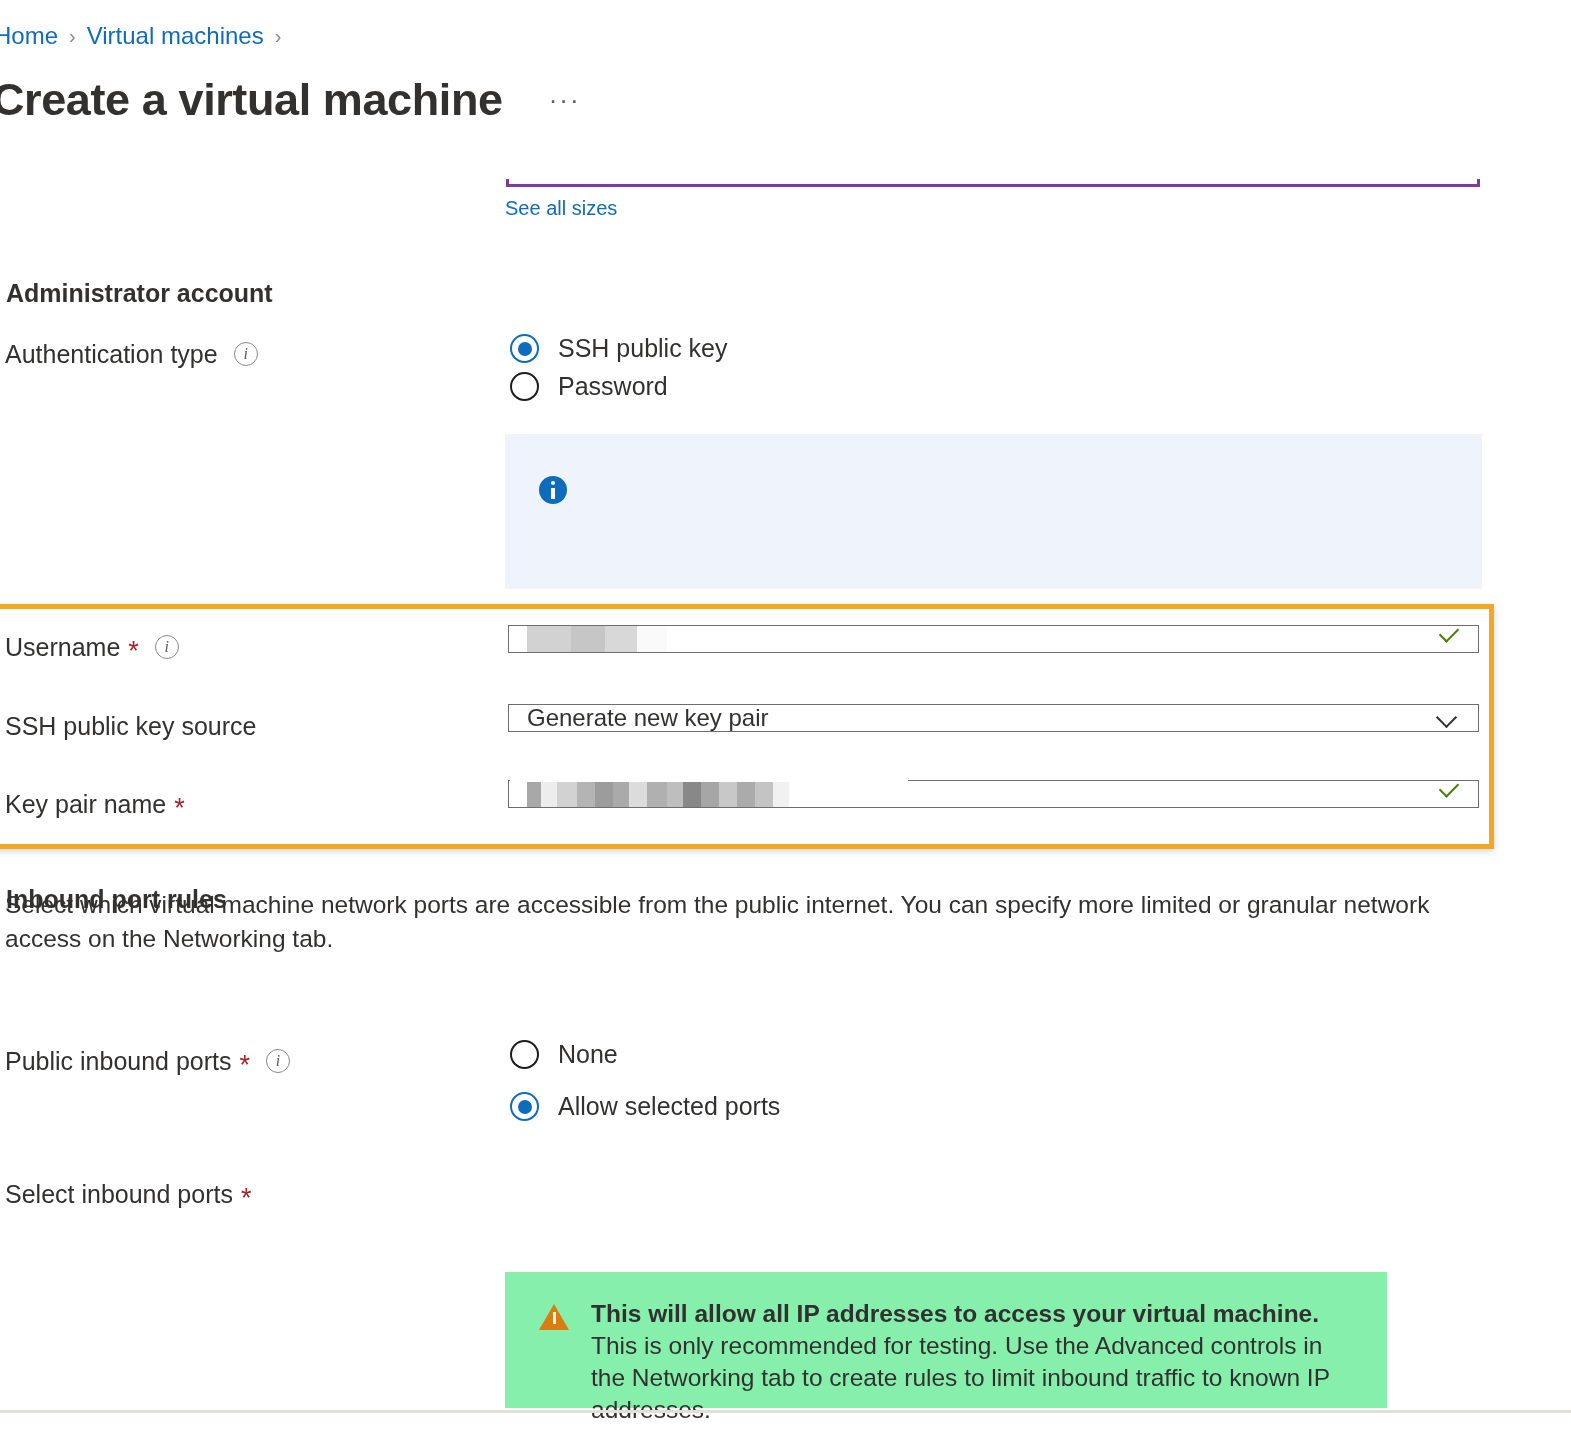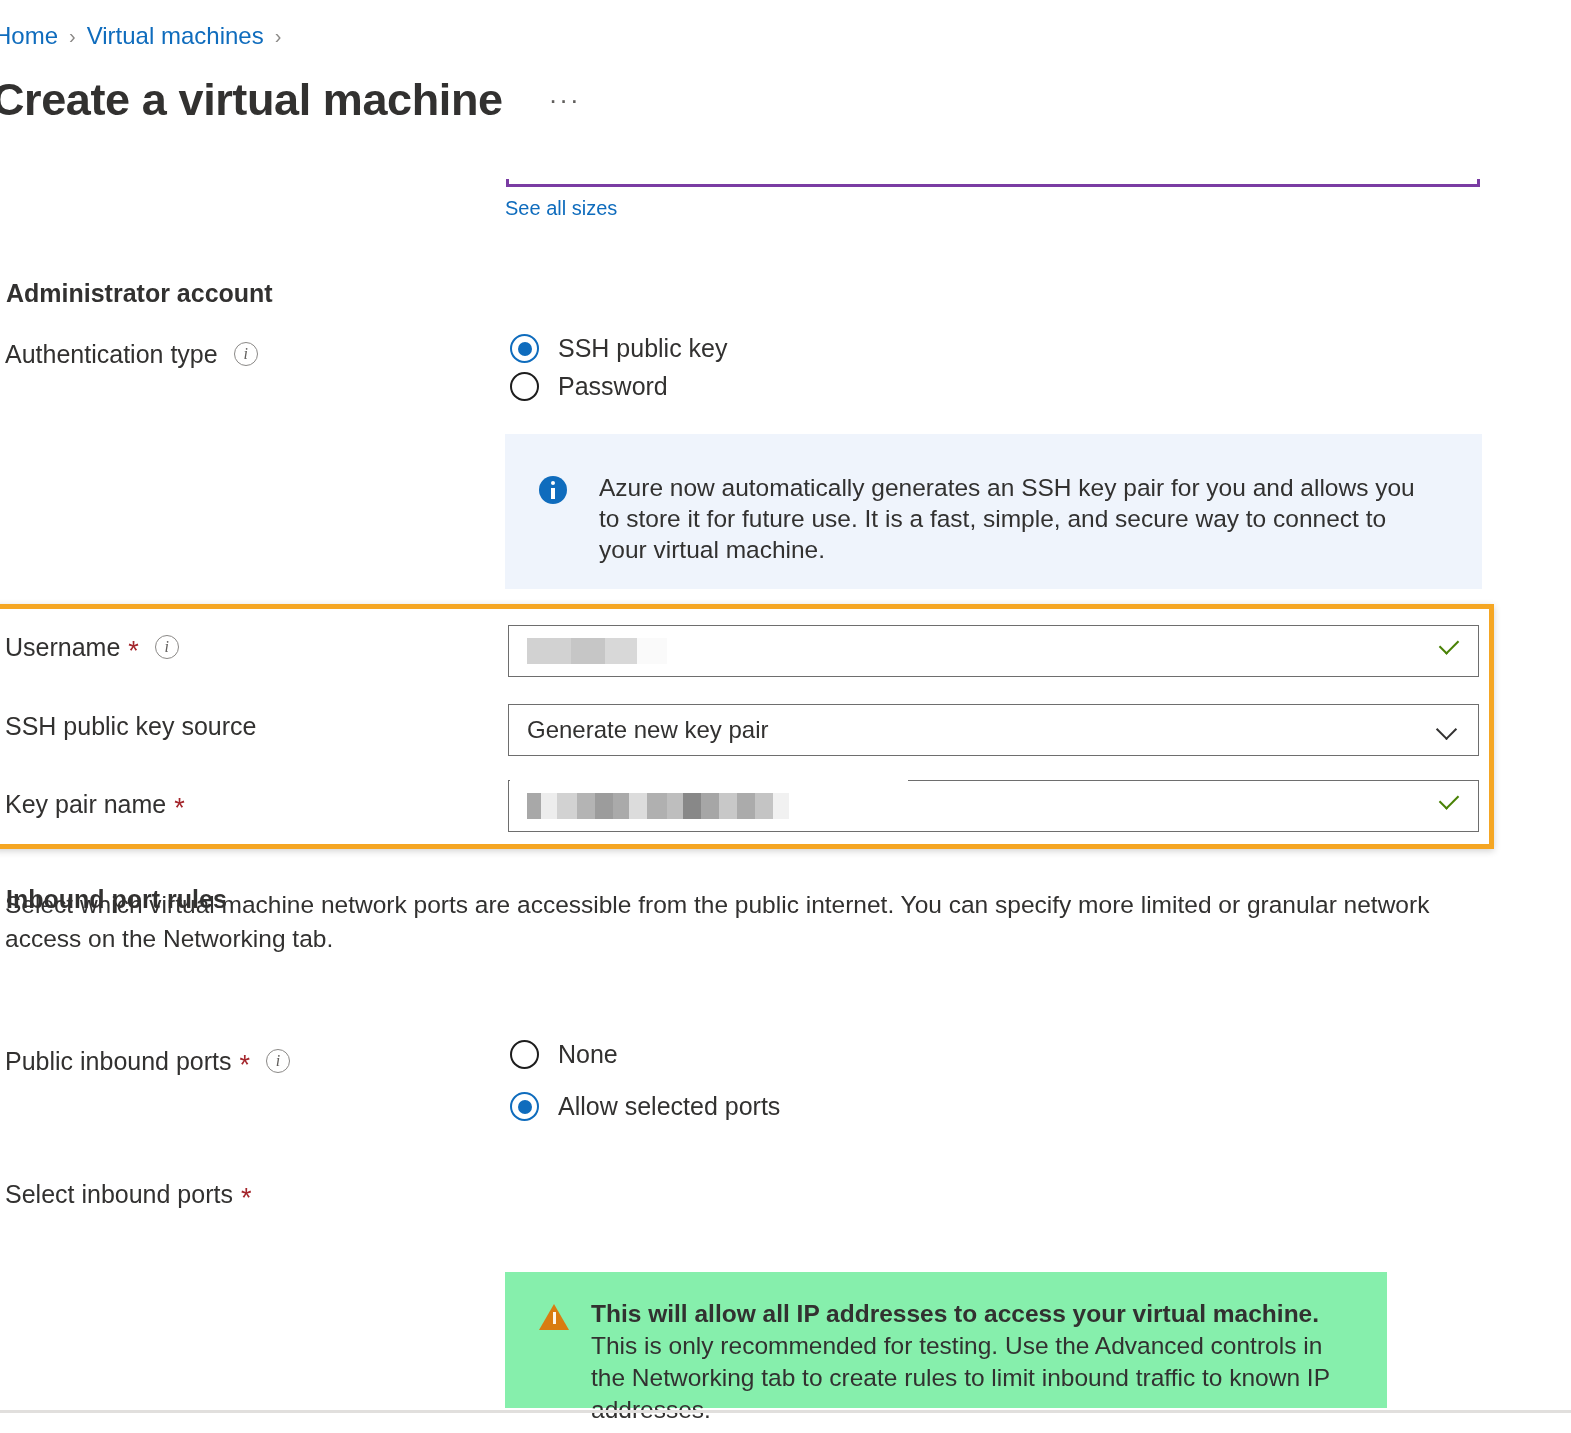--- a/index.html
+++ b/index.html
@@ -268,21 +268,21 @@
     top: 888px;
     width: 1425px;
     font-size: 24.5px;
     line-height: 34px;
     color: #323130;
   }
 
   
   .control {
     position: absolute;
-    height: 52px;
+    height: 28px;
     background: #ffffff;
     border: 1.6px solid #6e6e6e;
     display: flex;
     align-items: center;
     padding: 0 14px 0 18px;
     font-size: 24px;
     color: #323130;
     cursor: text;
   }
   .control.select { cursor: pointer; }
@@ -401,21 +401,20 @@
     <span class="radio-label">SSH public key</span>
   </div>
 
   <div class="radio-row" style="left:510px; top:371px">
     <span class="radio"></span>
     <span class="radio-label">Password</span>
   </div>
 
   <div class="callout callout-info">
     <span class="icon-info-circle"></span>
-    <div class="callout-text">Azure now automatically generates an SSH key pair for you and allows you to store it for future use. It is a fast, simple, and secure way to connect to your virtual machine.</div>
   </div>
 
   <div class="highlight-shadow"></div>
 
   <div class="field-label" style="top:632px">
     <span>Username</span>
     <span class="req-star">*</span>
     <span class="info-icon">i</span>
   </div>
 

